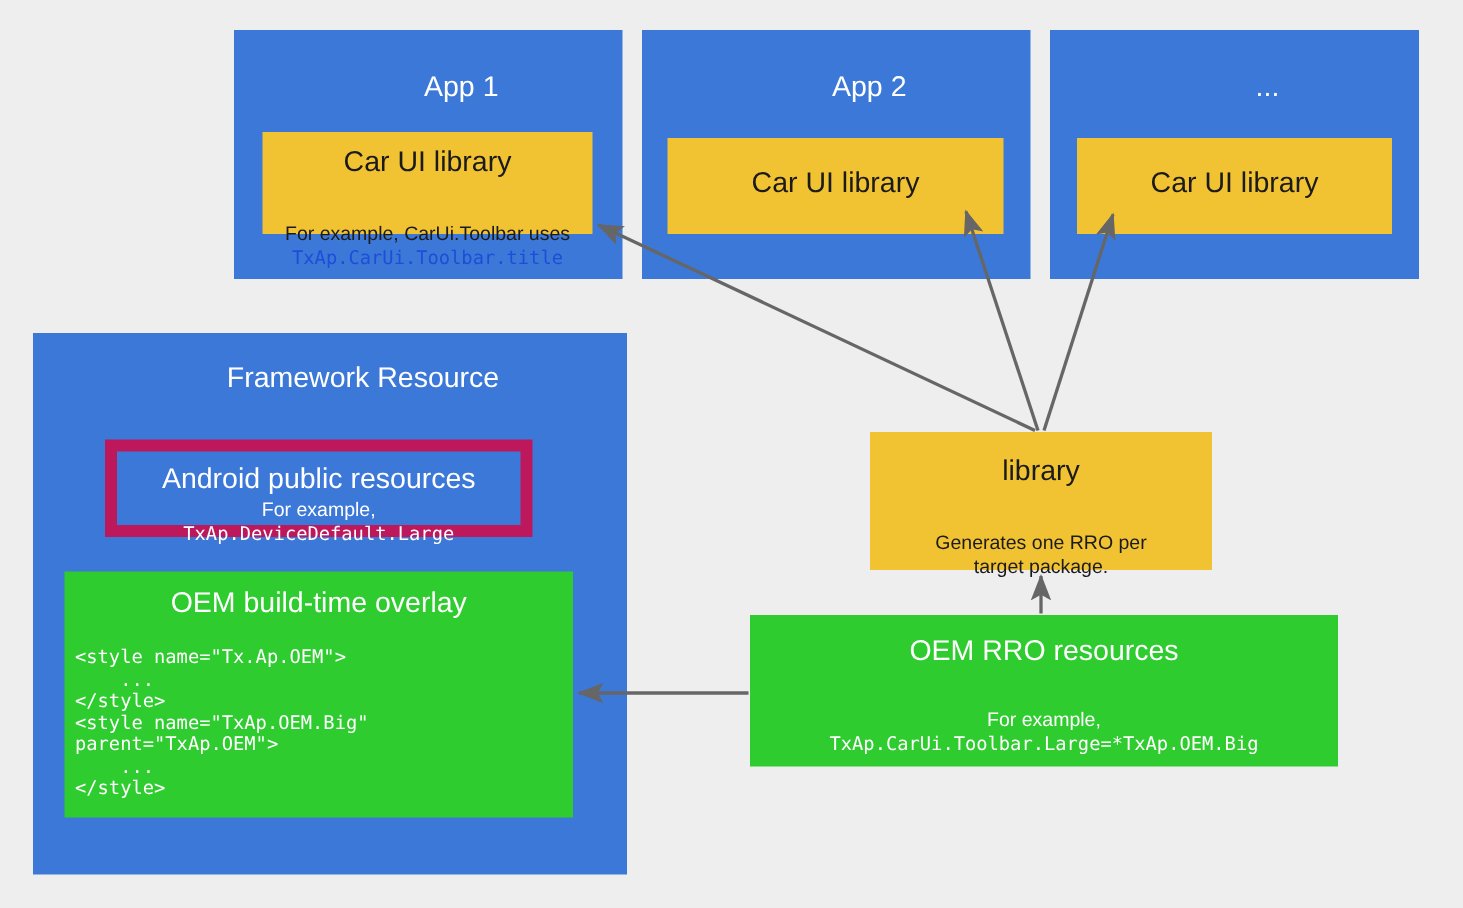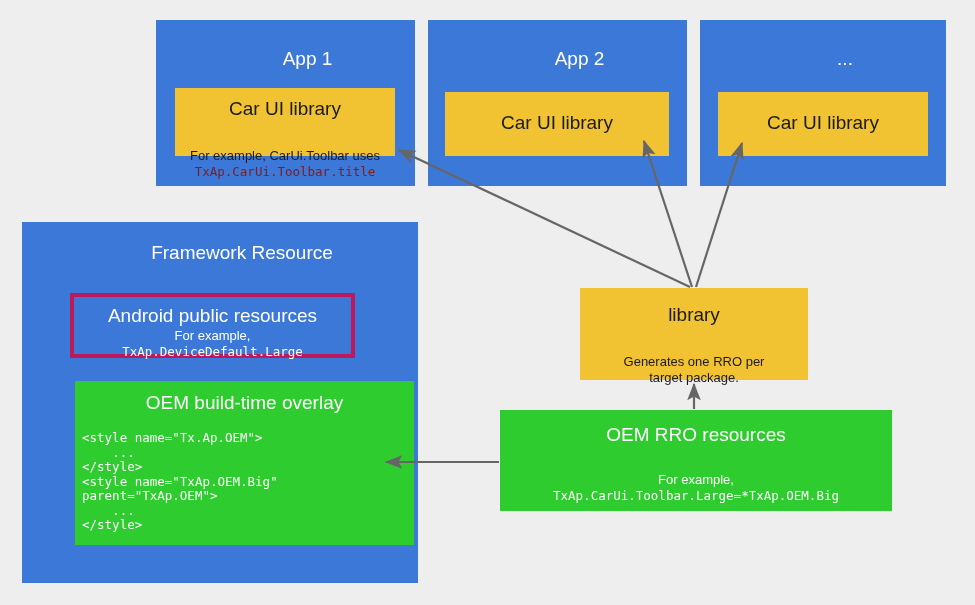--- a/index.html
+++ b/index.html
@@ -63,25 +63,25 @@
   .card-sub-light {
     color: #ffffff;
     font-size: 13px;
     line-height: 16px;
   }
   .mono {
     font-family: "DejaVu Sans Mono", "Liberation Mono", monospace;
     font-size: 12.5px;
     line-height: 16px;
   }
-  .mono-dark { color: #7f1d1d; }
+  .mono-dark { color: #1d4ed8; }
   .mono-light{ color: #ffffff; }
 
   .outlined {
-    border: 4px solid #be185d;
+    border: 8px solid #be185d;
     text-decoration: underline;
   }
 
   .code-block {
     position: absolute;
     color: #ffffff;
     font-family: "DejaVu Sans Mono", "Liberation Mono", monospace;
     font-size: 12.5px;
     line-height: 14.5px;
     white-space: pre;
@@ -134,21 +134,21 @@
   </div>
 
   <div class="box outlined" style="left:70px; top:293px; width:285px; height:65px; background:transparent;">
     <div class="card-stack" style="top:7px;">
       <div class="card-title-light">Android public resources</div>
       <div class="card-sub-light">For example,</div>
       <div class="mono mono-light">TxAp.DeviceDefault.Large</div>
     </div>
   </div>
 
-  <div class="box green" style="left:43px; top:381px; width:339px; height:164px;margin-left:32px;">
+  <div class="box green" style="left:43px; top:381px; width:339px; height:164px;">
     <div class="card-stack" style="top:10px;">
       <div class="card-title-light">OEM build-time overlay</div>
     </div>
     <div class="code-block" style="left:7px; top:50px; right:6px;">&lt;style name="Tx.Ap.OEM"&gt;
     ...
 &lt;/style&gt;
 &lt;style name="TxAp.OEM.Big"
 parent="TxAp.OEM"&gt;
     ...
 &lt;/style&gt;</div>

